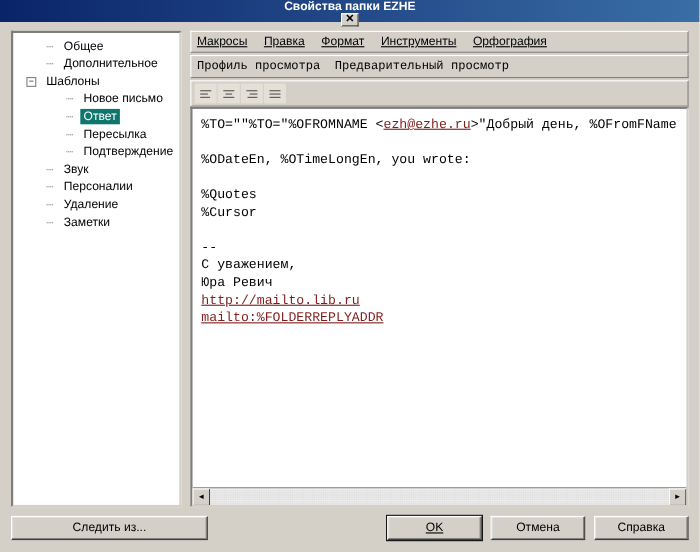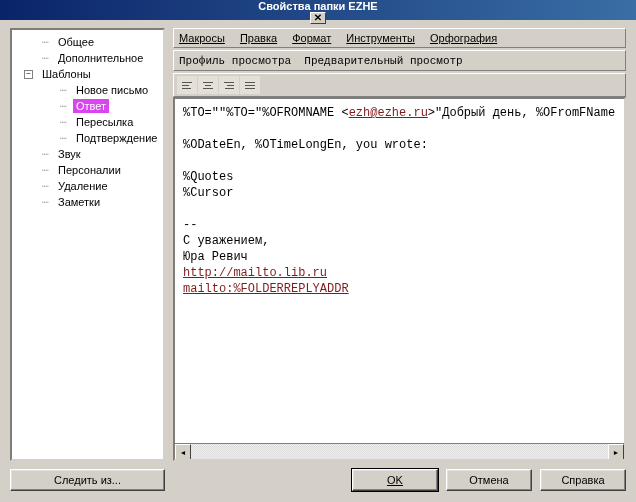--- a/index.html
+++ b/index.html
@@ -11,21 +11,21 @@
 .close-btn { width: 16px; height: 14px; background: #d4d0c8; border: 1px solid #fff; border-right-color: #404040; border-bottom-color: #404040; font-family: Arial; font-size: 10px; line-height: 10px; text-align: center; color: #000; font-weight: bold; cursor: pointer; }
 .main { display: flex; height: 445px; padding: 8px 10px 4px 10px; gap: 8px; }
 .tree-panel { width: 155px; background: #fff; border: 2px inset #d4d0c8; padding: 4px 2px; overflow: auto; }
 .tree ul { list-style: none; padding-left: 0; }
 .tree li { padding: 1px 0 1px 4px; white-space: nowrap; display: flex; align-items: center; }
 .tree li.grandchild { padding-left: 46px; }
 .tree .expander { width: 9px; height: 9px; border: 1px solid #808080; background: #fff; display: inline-flex; align-items: center; justify-content: center; font-size: 8px; line-height: 0; margin-right: 6px; margin-left: 6px; cursor: pointer; font-family: Arial; }
 .tree .noexp { display: inline-block; width: 24px; }
 .tree .dotline { color: #888; margin-right: 3px; font-size: 11px; letter-spacing: -1px; display:inline-block; width:10px; text-align:left;}
 .tree .label { cursor: pointer; padding: 1px 3px; }
-.tree .selected .label { background: #d946ef; color: #fff; }
+.tree .selected .label { background: #0f766e; color: #fff; }
 .right-panel { flex: 1; display: flex; flex-direction: column; }
 .menubar { border: 1px solid #fff; border-right-color: #808080; border-bottom-color: #808080; padding: 3px 5px; margin-bottom: 2px; }
 .menubar span { margin-right: 12px; cursor: pointer; text-decoration: underline; }
 .menubar span:first-letter { }
 .menubar-item { display: inline-block; margin-right: 12px; cursor: pointer; }
 .submenubar { border: 1px solid #fff; border-right-color: #808080; border-bottom-color: #808080; padding: 3px 5px; margin-bottom: 2px; }
 .submenubar-item { display: inline-block; margin-right: 10px; cursor: pointer; font-family: Liberation Mono, monospace; }
 .toolbar { border: 1px solid #fff; border-right-color: #808080; border-bottom-color: #808080; padding: 2px 3px; margin-bottom: 0; display: flex; gap: 1px; }
 .toolbtn { width: 20px; height: 18px; border: 1px solid transparent; display: flex; align-items: center; justify-content: center; flex-direction: column; gap: 2px; cursor: pointer; background: #e4e0d8; }
 .toolbtn .line { width: 10px; height: 1px; background: #555; }
@@ -163,20 +163,20 @@
         <div class="sbtn">◄</div>
         <div class="strack"></div>
         <div class="sbtn">►</div>
       </div>
     </div>
   </div>
 </div>
 
 <div class="bottom">
   <div class="follow-wrap">
-    <button class="btn" style="width:155px">Следить из...</button>
+    <button class="btn" style="width:179px">Следить из...</button>
   </div>
   <div class="btn-group">
     <button class="btn default"><u>OK</u></button>
     <button class="btn">Отмена</button>
     <button class="btn">Справка</button>
   </div>
 </div>
 
 </body></html>

